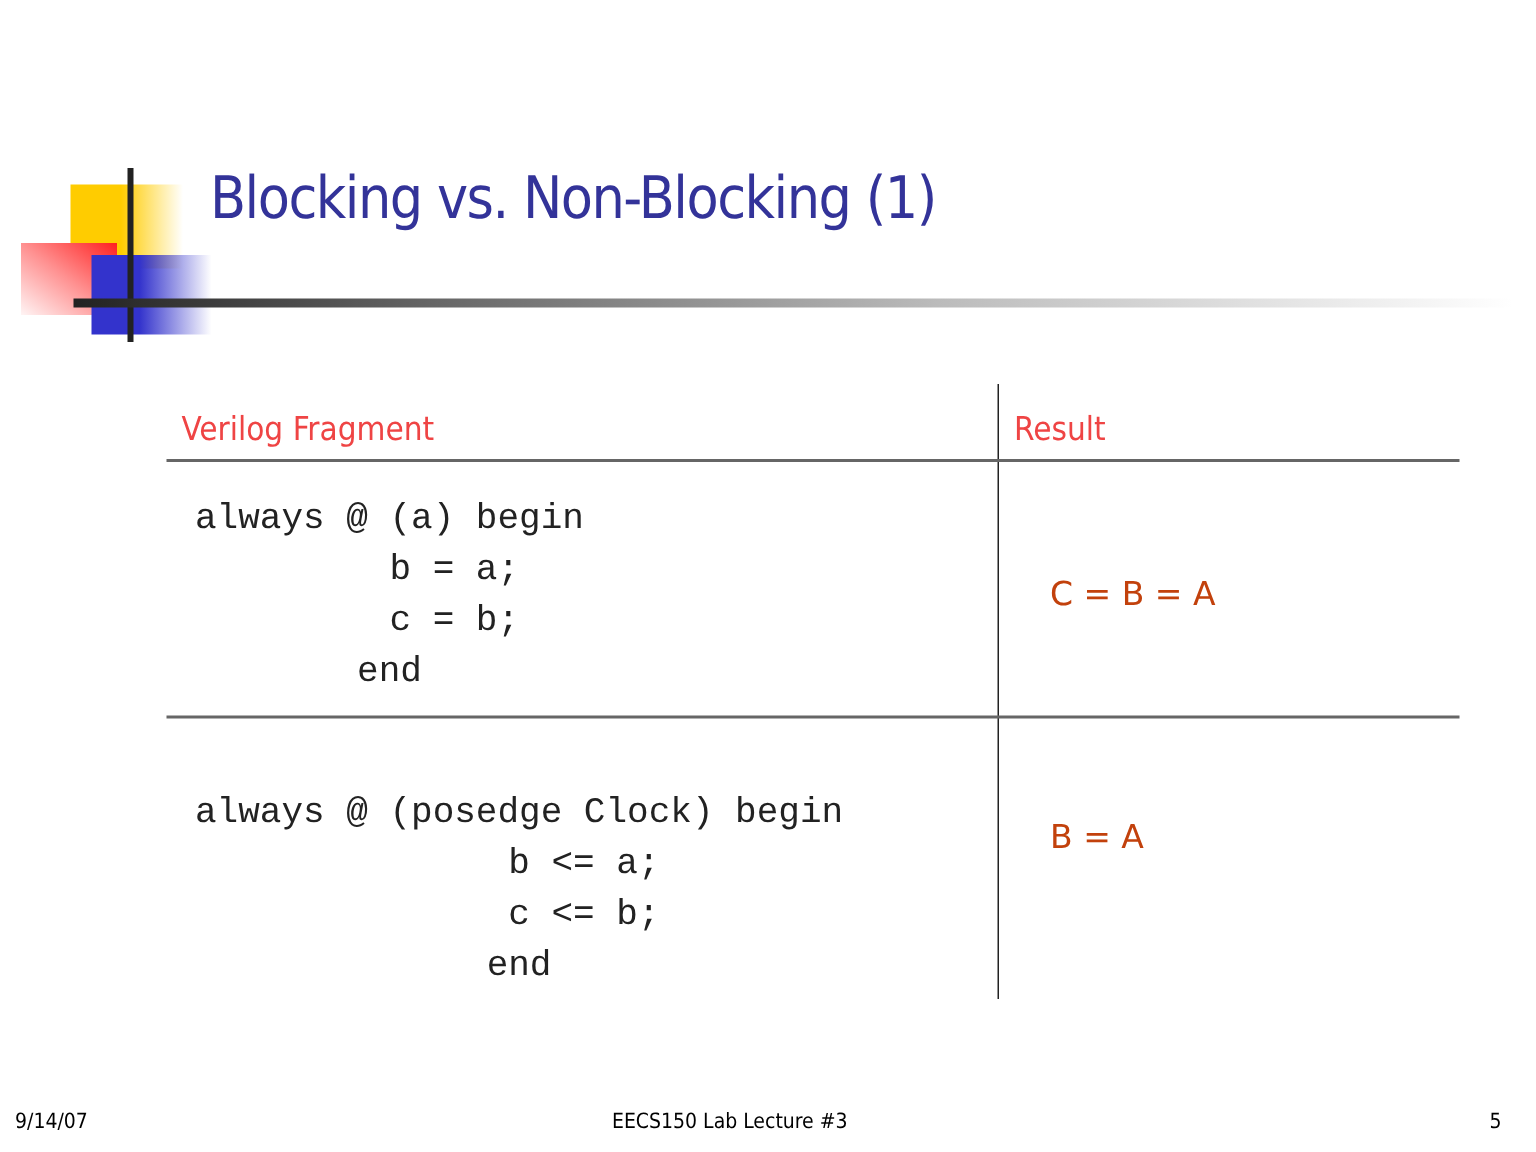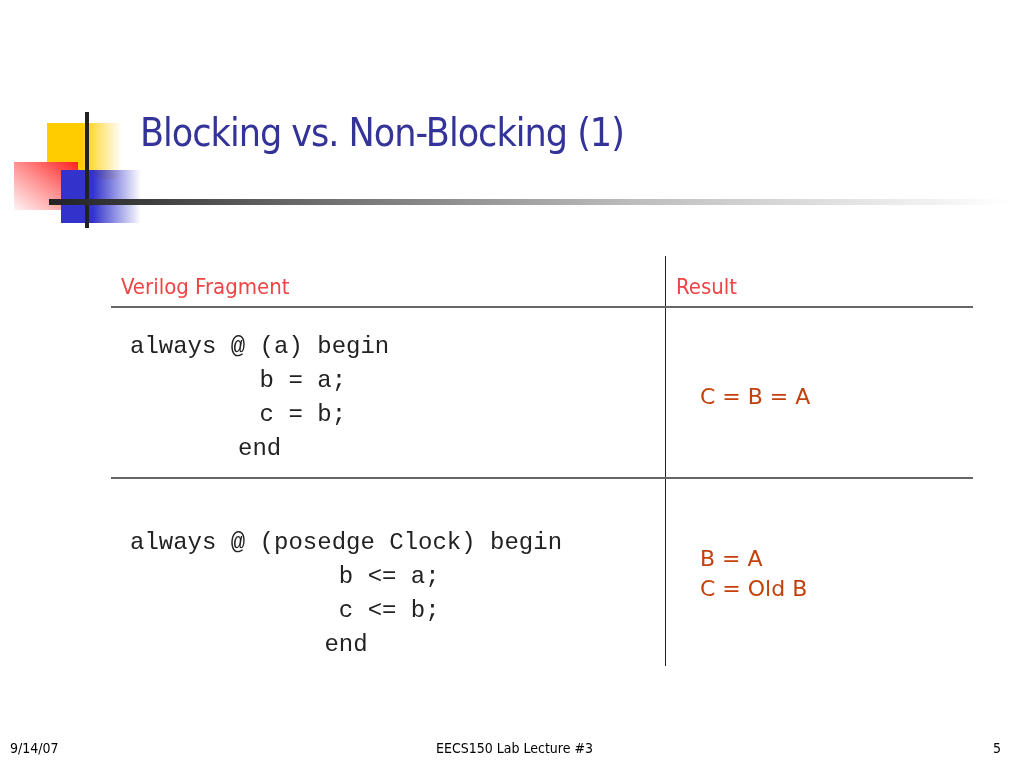--- a/index.html
+++ b/index.html
@@ -47,19 +47,18 @@
   </div>
 
   <div class="row-line" style="top:221px;"></div>
 
   <pre class="code" style="top:244px;margin-top:26px;">always @ (posedge Clock) begin
       b &lt;= a;
       c &lt;= b;
 end</pre>
   <div class="res" style="top:288px;">
     <div>B = A</div>
-    <div>C = Old B</div>
   </div>
 </div>
 
 <div class="footer" style="left:10px;">9/14/07</div>
-<div class="footer" style="left:408px;margin-left:28px;">EECS150 Lab Lecture #3</div>
+<div class="footer" style="left:408px;">EECS150 Lab Lecture #3</div>
 <div class="footer" style="left:993px;">5</div>
 
 </body></html>

